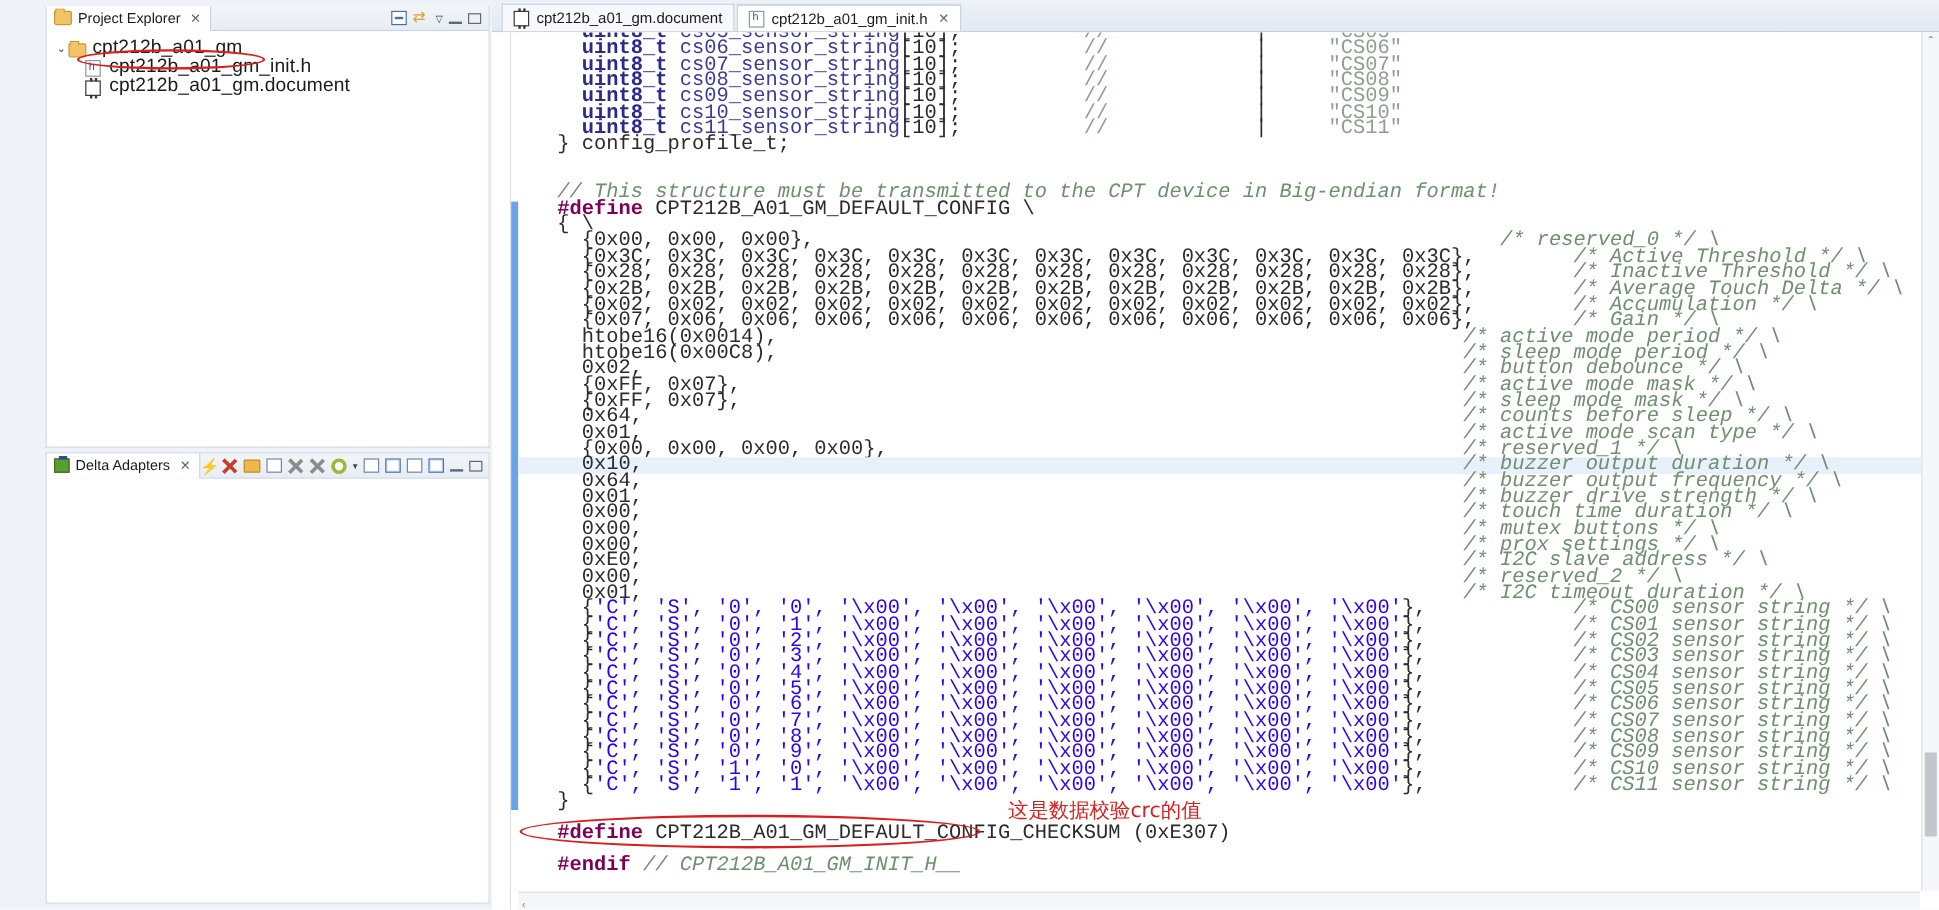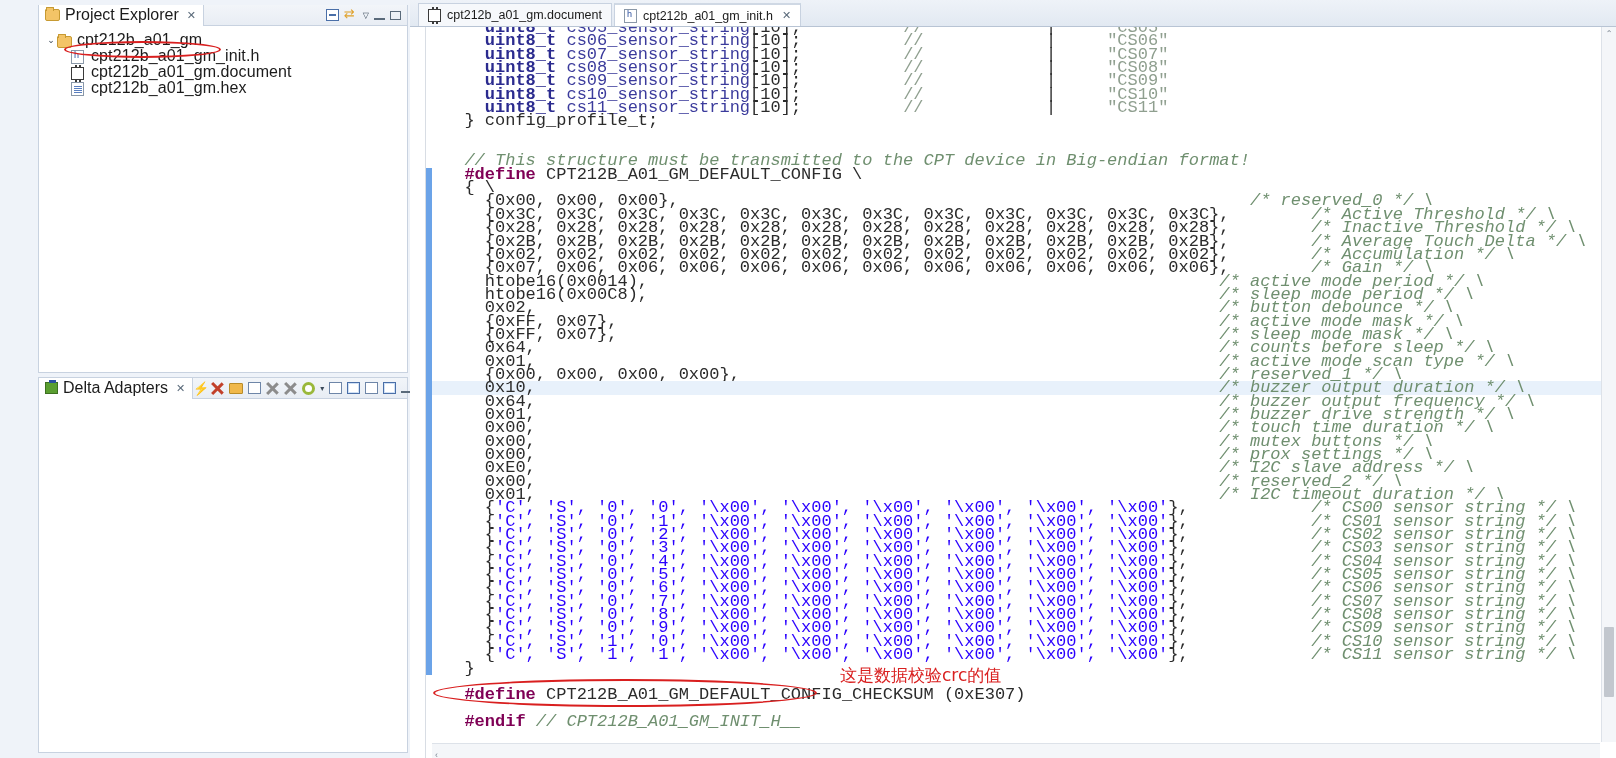--- a/index.html
+++ b/index.html
@@ -29,21 +29,21 @@
     align-items: center;
     gap: 5px;
     height: 21px;
     padding: 0 7px 0 6px;
     background: #ffffff;
     border-right: 1px solid #c8d2e0;
     font-size: 12px;
     color: #1b1b1b;
     white-space: nowrap;
   }
-  .view-tab-label { font-size: 16px; }
+  .view-tab-label { font-size: 12px; }
   .close-x {
     font-size: 11px;
     color: #5a6a7a;
     margin-left: 3px;
     font-family: "Liberation Sans", sans-serif;
   }
   .view-toolbar {
     margin-left: auto;
     display: flex;
     align-items: center;
@@ -409,26 +409,20 @@
           <span class="tree-label">cpt212b_a01_gm_init.h</span>
         </div>
 
         <div class="tree-row indent2">
           <span class="tree-icon">
             <span class="ic chip-ic" style="margin-top:2px;"></span>
           </span>
           <span class="tree-label">cpt212b_a01_gm.document</span>
         </div>
 
-        <div class="tree-row indent2">
-          <span class="tree-icon">
-            <span class="ic hex-file-ic" style="margin-top:1px;"></span>
-          </span>
-          <span class="tree-label">cpt212b_a01_gm.hex</span>
-        </div>
 
       </div>
     </div>
 
     <div id="debug-adapters">
       <div class="view-tabbar">
         <div class="view-tab">
           <span class="ic bug-ic"></span>
           <span class="view-tab-label">Delta Adapters</span>
           <span class="close-x">✕</span>

